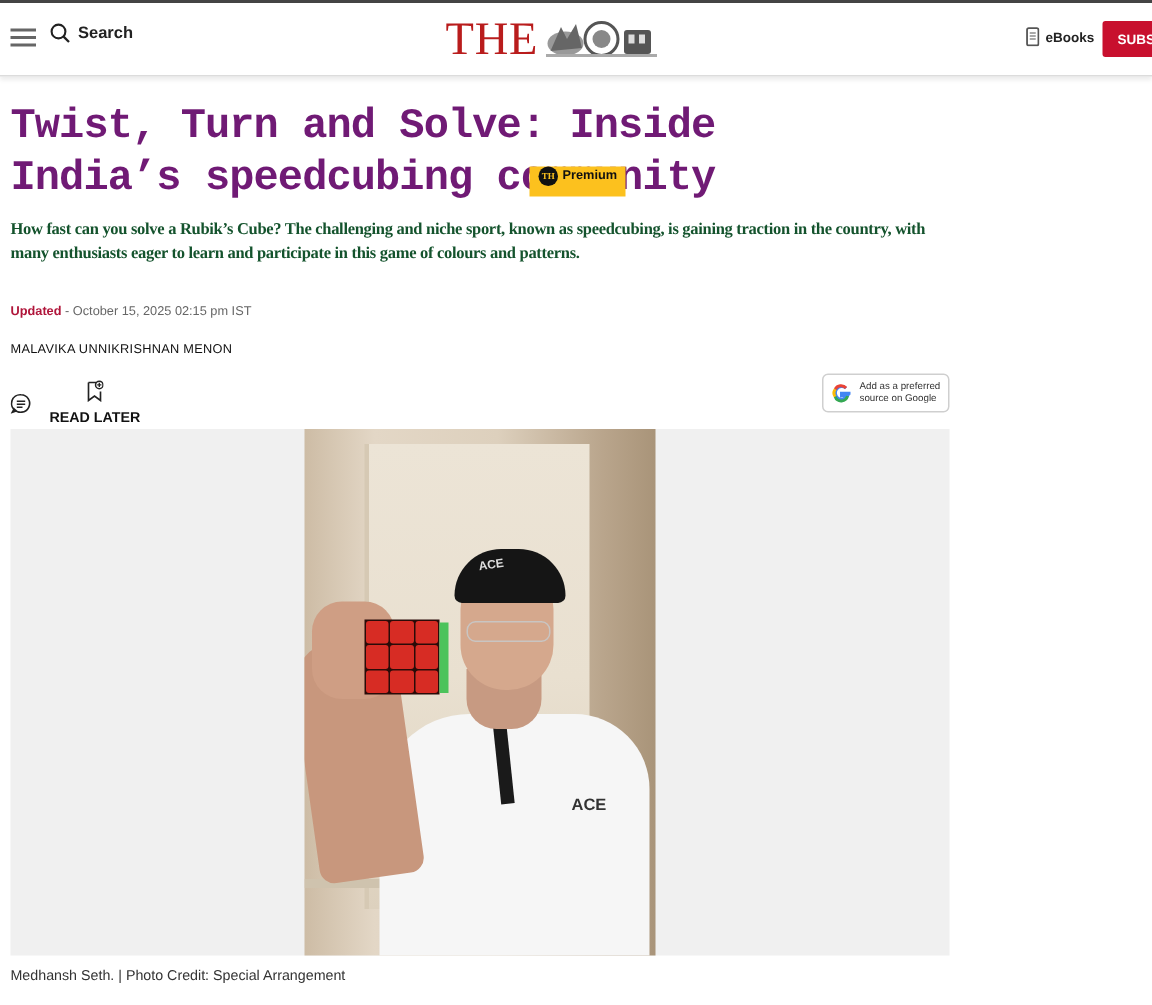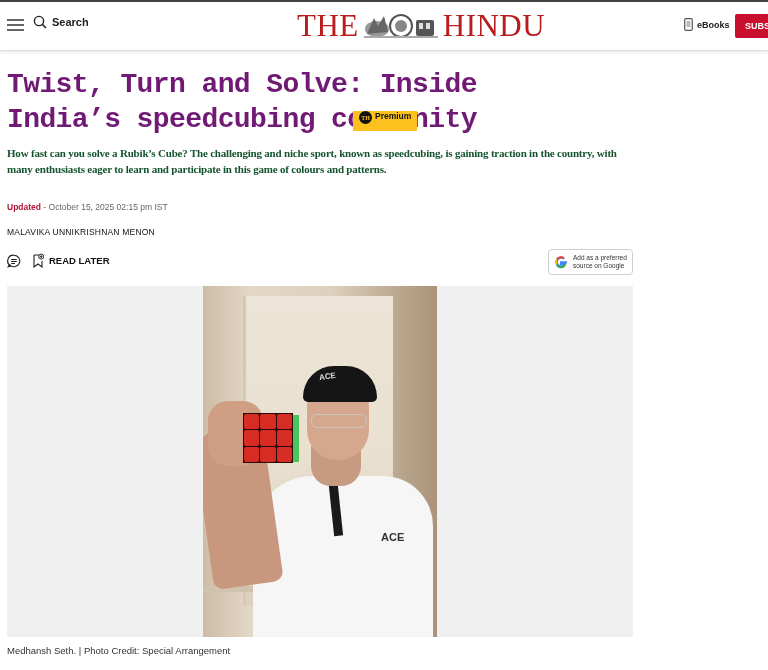--- a/index.html
+++ b/index.html
@@ -23,21 +23,21 @@
   .premium .th { width: 13px; height: 13px; border-radius: 50%; background: #111; color: #fcc11e; font-family: "Liberation Serif", serif; font-size: 6px; font-weight: bold; display: flex; align-items: center; justify-content: center; }
   .premium .label { font-size: 8.5px; font-weight: bold; color: #111; }
 
   .standfirst { position: absolute; left: 7px; top: 146px; width: 630px; font-family: "Liberation Serif", serif; font-size: 11px; line-height: 15.5px; color: #14532d; font-weight: bold; letter-spacing: -0.2px; }
   .updated { position: absolute; left: 7px; top: 202px; font-size: 8.5px; color: #666; }
   .updated .u { color: #b0153a; font-weight: bold; text-align: right; }
   .byline { position: absolute; left: 7px; top: 227px; font-size: 8.5px; font-weight: normal; color: #111; letter-spacing: 0.2px; cursor: pointer; }
 
   .actions { position: absolute; left: 7px; top: 253px; display: flex; align-items: center; }
   .comment-btn { width: 14px; height: 14px; cursor: pointer; }
-  .readlater { display: flex; align-items: center; gap: 5px; margin-left: 12px; cursor: pointer; }
+  .readlater { display: flex; align-items: center; gap: 5px; margin-left: 12px; cursor: pointer; flex-direction: column; }
   .readlater .label { font-size: 9.5px; font-weight: bold; color: #111; }
   .google-src { position: absolute; left: 548px; top: 249px; width: 85px; height: 26px; border: 1px solid #cfcfcf; border-radius: 4px; display: flex; align-items: center; padding-left: 5px; gap: 5px; cursor: pointer; background: #fff; }
   .google-src .label { font-size: 6.5px; line-height: 8px; color: #333; }
 
   .figure-bg { position: absolute; left: 7px; top: 286px; width: 626px; height: 351px; background: #f0f0f0; }
   .photo { position: absolute; left: 203px; top: 286px; width: 234px; height: 351px; overflow: hidden; background: linear-gradient(90deg, #cdbca5 0%, #e3d7c6 20%, #ddd0bd 55%, #b9a58c 85%, #a99479 100%); }
   .photo .window { position: absolute; left: 40px; top: 10px; width: 150px; height: 310px; background: linear-gradient(180deg, #ece4d6 0%, #e9e0d0 50%, #ddd1be 100%); border-left: 3px solid #d6c9b4; }
   .photo .sill { position: absolute; left: 0; top: 300px; width: 110px; height: 6px; background: #cfc3ae; }
   .photo .shirt { position: absolute; left: 50px; top: 190px; width: 180px; height: 170px; background: #f6f6f6; border-radius: 60px 50px 0 0; }
   .photo .placket { position: absolute; left: 128px; top: 190px; width: 9px; height: 60px; background: #1a1a1a; transform: rotate(-6deg); }
@@ -80,21 +80,20 @@
         <ellipse cx="15" cy="17" rx="12" ry="8" fill="#999"></ellipse>
         <path d="M5 22 L12 6 L16 14 L22 4 L26 20 Z" fill="#666"></path>
         <circle cx="39" cy="14" r="11" fill="none" stroke="#555" stroke-width="2"></circle>
         <circle cx="39" cy="14" r="6" fill="#888"></circle>
         <rect x="54" y="8" width="18" height="16" rx="2" fill="#555"></rect>
         <rect x="57" y="11" width="4" height="6" fill="#ddd"></rect>
         <rect x="64" y="11" width="4" height="6" fill="#ddd"></rect>
         <rect x="2" y="24" width="74" height="2" fill="#aaa"></rect>
       </g>
     </svg>
-    <span>HINDU</span>
   </div>
   <div class="ebooks">
     <svg width="9" height="13" viewBox="0 0 9 13">
         <rect x="0.7" y="0.7" width="7.6" height="11.6" rx="1.2" fill="none" stroke="#555" stroke-width="1.2"></rect>
         <line x1="2.5" y1="4" x2="6.5" y2="4" stroke="#555" stroke-width="0.8"></line>
         <line x1="2.5" y1="6" x2="6.5" y2="6" stroke="#555" stroke-width="0.8"></line>
         <line x1="2.5" y1="8" x2="6.5" y2="8" stroke="#555" stroke-width="0.8"></line>
       </svg>
     <span class="label">eBooks</span>
   </div>

